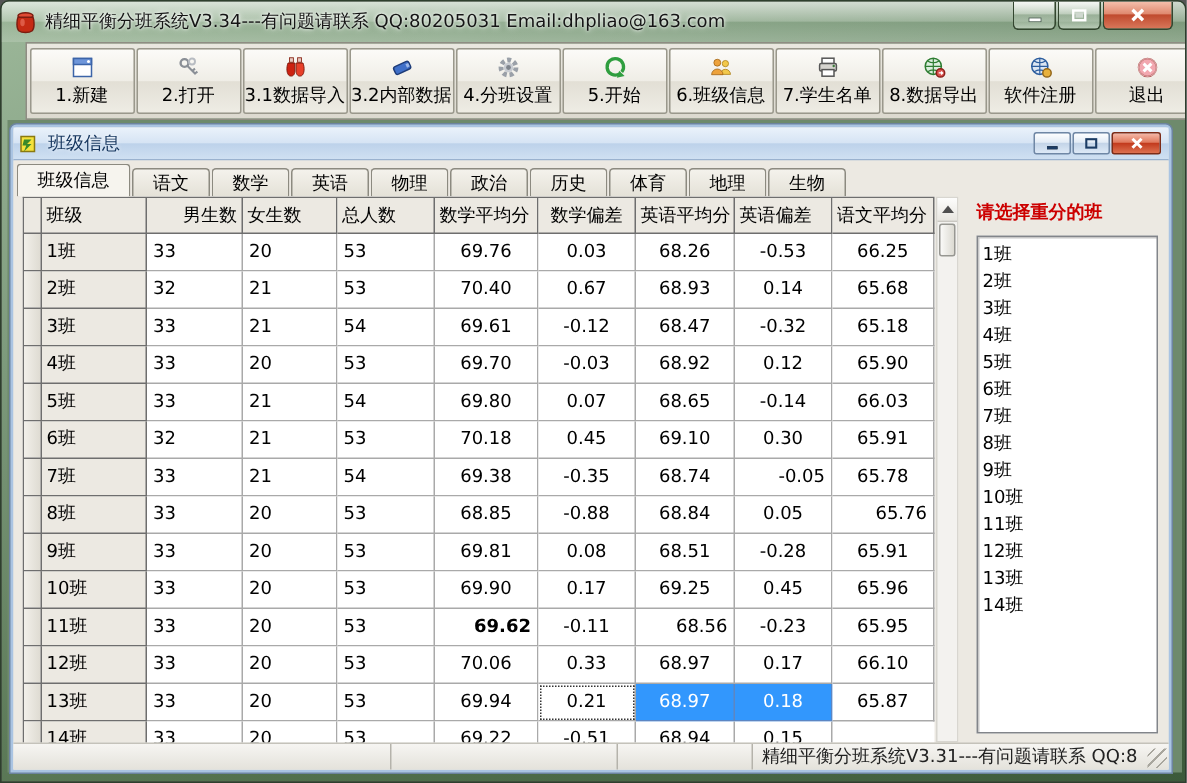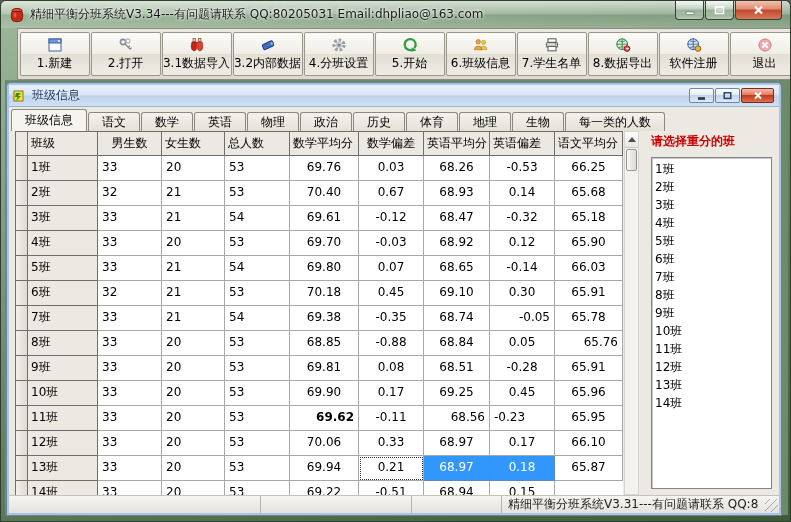--- a/index.html
+++ b/index.html
@@ -266,29 +266,28 @@
             <div class="tab active">班级信息</div>
             <div class="tab">语文</div>
             <div class="tab">数学</div>
             <div class="tab">英语</div>
             <div class="tab">物理</div>
             <div class="tab">政治</div>
             <div class="tab">历史</div>
             <div class="tab">体育</div>
             <div class="tab">地理</div>
             <div class="tab">生物</div>
-            <div class="tab">每一类的人数</div>
           </div>
 
         <div class="grid-wrap">
           <div class="grid">
               <div class="grow hdr">
                 <div class="gcell hcell" style="width: 12px;"></div>
                 <div class="gcell hcell" style="width: 70px; text-align: left;">班级</div>
-                <div class="gcell hcell" style="width: 64px; text-align: center;">男生数</div>
+                <div class="gcell hcell" style="width: 64px; text-align: right;">男生数</div>
                 <div class="gcell hcell" style="width: 63px; text-align: left;">女生数</div>
                 <div class="gcell hcell" style="width: 65px; text-align: left;">总人数</div>
                 <div class="gcell hcell" style="width: 69px; text-align: left;">数学平均分</div>
                 <div class="gcell hcell" style="width: 65px; text-align: center;">数学偏差</div>
                 <div class="gcell hcell" style="width: 66px; text-align: left;">英语平均分</div>
                 <div class="gcell hcell" style="width: 65px; text-align: left;">英语偏差</div>
                 <div class="gcell hcell" style="width: 68px; text-align: left;">语文平均分</div>
               </div>
               <div class="grow">
                 <div class="gcell rowbtn" style="width: 12px;"></div>
@@ -412,21 +411,21 @@
               </div>
               <div class="grow">
                 <div class="gcell rowbtn" style="width: 12px;"></div>
                 <div class="gcell rowhdr" style="width: 70px; text-align: left;">11班</div>
                 <div class="gcell dcell" style="width: 64px; text-align: left;">33</div>
                 <div class="gcell dcell" style="width: 63px; text-align: left;">20</div>
                 <div class="gcell dcell" style="width: 65px; text-align: left;">53</div>
                 <div class="gcell dcell" style="width: 69px; text-align: right; font-weight: bold;">69.62</div>
                 <div class="gcell dcell" style="width: 65px; text-align: center;">-0.11</div>
                 <div class="gcell dcell" style="width: 66px; text-align: right;">68.56</div>
-                <div class="gcell dcell" style="width: 65px; ">-0.23</div>
+                <div class="gcell dcell" style="width: 65px; text-align: center;">-0.23</div>
                 <div class="gcell dcell" style="width: 68px; text-align: center;">65.95</div>
               </div>
               <div class="grow">
                 <div class="gcell rowbtn" style="width: 12px;"></div>
                 <div class="gcell rowhdr" style="width: 70px; text-align: left;">12班</div>
                 <div class="gcell dcell" style="width: 64px; text-align: left;">33</div>
                 <div class="gcell dcell" style="width: 63px; text-align: left;">20</div>
                 <div class="gcell dcell" style="width: 65px; text-align: left;">53</div>
                 <div class="gcell dcell" style="width: 69px; text-align: center;">70.06</div>
                 <div class="gcell dcell" style="width: 65px; text-align: center;">0.33</div>

